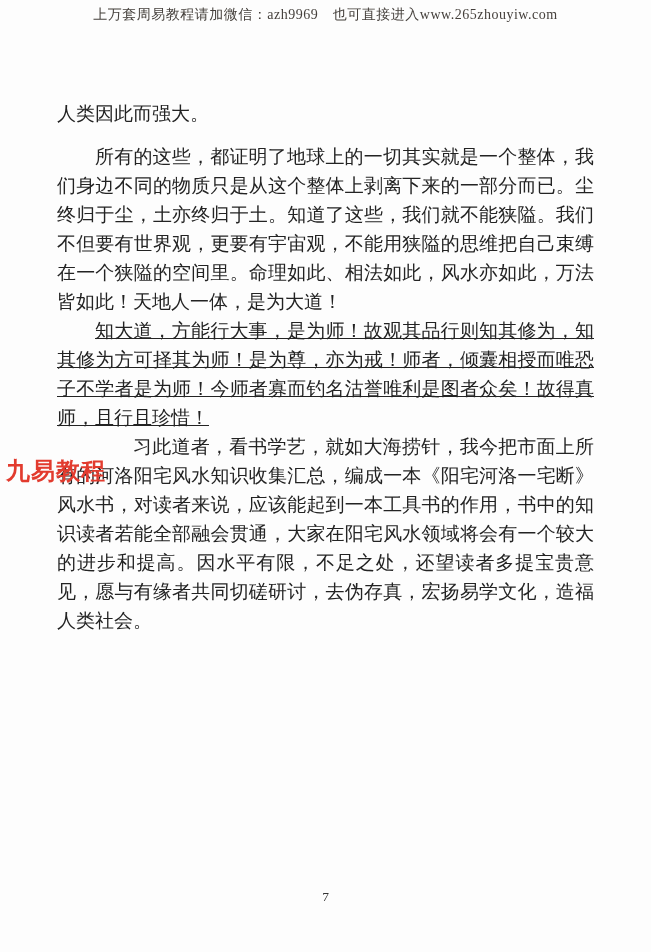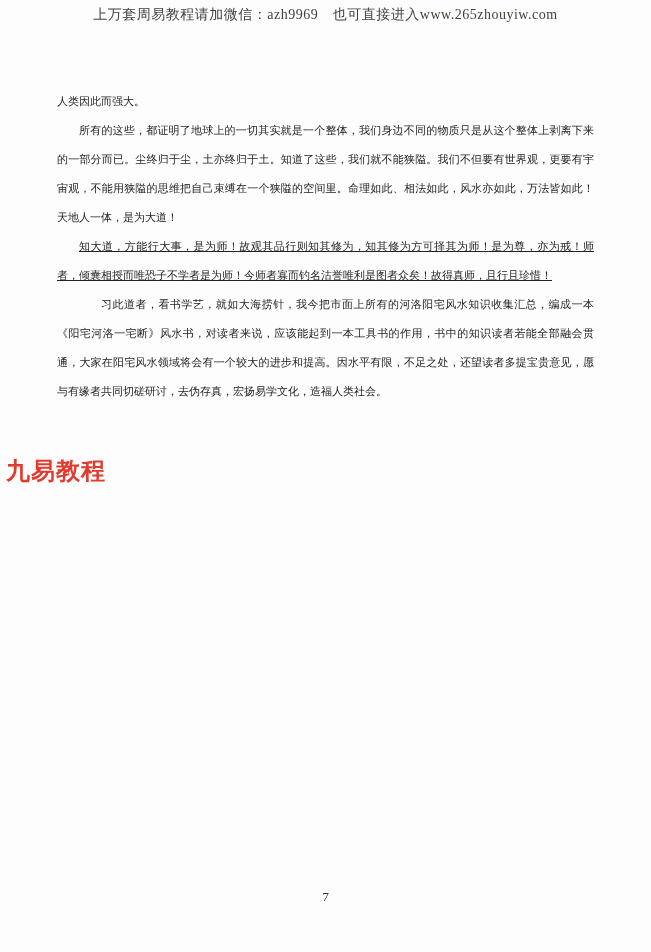--- a/index.html
+++ b/index.html
@@ -22,23 +22,23 @@
     width: 100%;
     text-align: center;
     font-size: 14px;
     letter-spacing: 0.5px;
     color: #45403c;
     white-space: pre;
   }
   .content {
     position: absolute;
     left: 57px;
-    top: 87px;
+    top: 99px;
     width: 537px;
-    font-size: 11px;
+    font-size: 19px;
     line-height: 29px;
     color: #232323;
     text-align: justify;
   }
   .para {
     margin: 0;
   }
   .watermark {
     position: absolute;
     left: 6px;
@@ -61,21 +61,21 @@
   }
 </style>
 </head>
 <body>
 
 <div class="page">
   <div class="header">上万套周易教程请加微信：azh9969　也可直接进入www.265zhouyiw.com</div>
 
   <div class="content" id="content">
       <p class="para" style="text-indent: 0em;">人类因此而强大。</p>
-      <p class="para" style="text-indent: 2em;">所有的这些，都证明了地球上的一切其实就是一个整体，我们身边不同的物质只是从这个整体上剥离下来的一部分而已。尘终归于尘，土亦终归于土。知道了这些，我们就不能狭隘。我们不但要有世界观，更要有宇宙观，不能用狭隘的思维把自己束缚在一个狭隘的空间里。命理如此、相法如此，风水亦如此，万法皆如此！天地人一体，是为大道！</p>
+      <p class="para" style="text-indent: 2em; margin-top: 14px;">所有的这些，都证明了地球上的一切其实就是一个整体，我们身边不同的物质只是从这个整体上剥离下来的一部分而已。尘终归于尘，土亦终归于土。知道了这些，我们就不能狭隘。我们不但要有世界观，更要有宇宙观，不能用狭隘的思维把自己束缚在一个狭隘的空间里。命理如此、相法如此，风水亦如此，万法皆如此！天地人一体，是为大道！</p>
       <p class="para" style="text-indent: 2em; text-decoration: underline;">知大道，方能行大事，是为师！故观其品行则知其修为，知其修为方可择其为师！是为尊，亦为戒！师者，倾囊相授而唯恐子不学者是为师！今师者寡而钓名沽誉唯利是图者众矣！故得真师，且行且珍惜！</p>
       <p class="para" style="text-indent: 4em;">习此道者，看书学艺，就如大海捞针，我今把市面上所有的河洛阳宅风水知识收集汇总，编成一本《阳宅河洛一宅断》风水书，对读者来说，应该能起到一本工具书的作用，书中的知识读者若能全部融会贯通，大家在阳宅风水领域将会有一个较大的进步和提高。因水平有限，不足之处，还望读者多提宝贵意见，愿与有缘者共同切磋研讨，去伪存真，宏扬易学文化，造福人类社会。</p>
     </div>
 
   <div class="watermark" style="color: rgb(226, 59, 46);">九易教程</div>
 
   <div class="footer">7</div>
 </div>
 
 </body></html>

